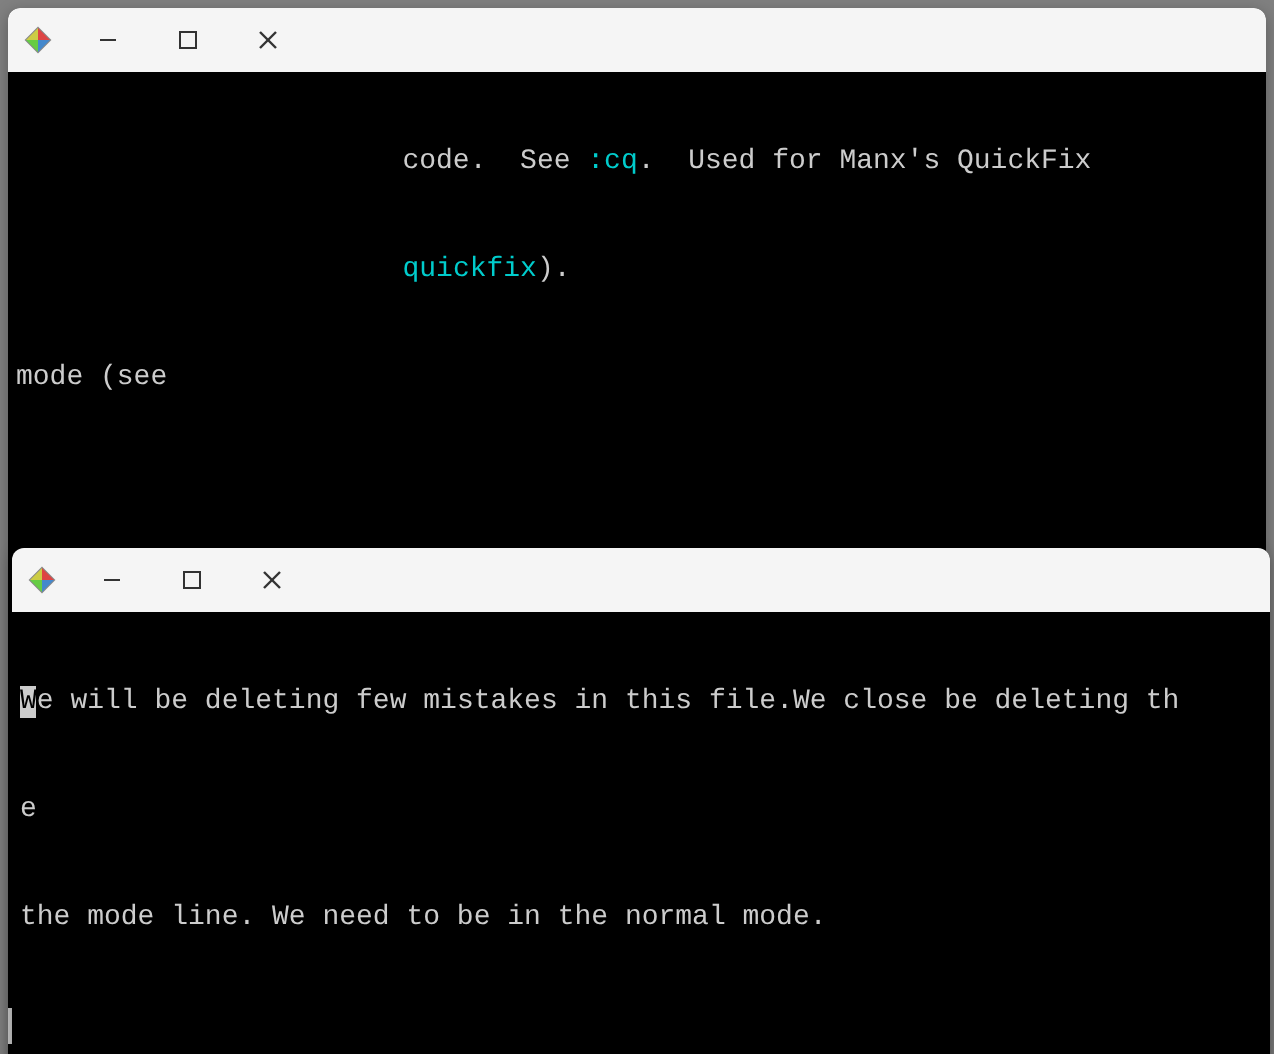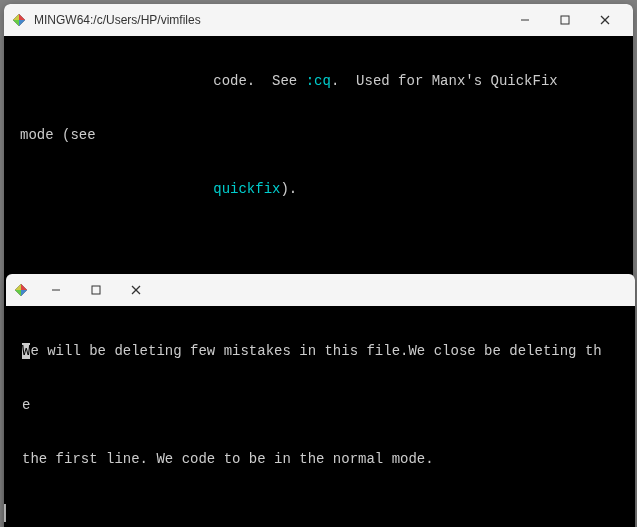--- a/index.html
+++ b/index.html
@@ -41,21 +41,21 @@
     height: 32px;
     display: flex;
     align-items: center;
     justify-content: center;
     color: #333;
     font-size: 12px;
   }
   .terminal {
     background: #000;
     color: #ccc;
-    padding: 0 16px;
+    padding: 0 4px;
     line-height: 18px;
     white-space: pre;
     font-family: Consolas, 'Courier New', monospace;
     font-size: 14px;
   }
   .statusbar-split {
     background: #c8c8c8;
     color: #000;
     line-height: 18px;
     white-space: pre;
@@ -80,21 +80,20 @@
   <div class="titlebar">
     <span class="icon">
       <svg width="14" height="14" viewBox="0 0 14 14">
         <polygon points="7,1 13,7 7,13 1,7" fill="none" stroke="#888" stroke-width="1"></polygon>
         <polygon points="7,1 13,7 7,7" fill="#d44"></polygon>
         <polygon points="7,7 13,7 7,13" fill="#48c"></polygon>
         <polygon points="1,7 7,7 7,13" fill="#6c4"></polygon>
         <polygon points="7,1 7,7 1,7" fill="#cc4"></polygon>
       </svg>
     </span>
-    <span class="title">MINGW64:/c/Users/HP/vimfiles</span>
     <div class="btns">
       <div class="btn">
         <svg width="10" height="10">
             <line x1="1" y1="5" x2="9" y2="5" stroke="#333" stroke-width="1"></line>
           </svg>
       </div>
       <div class="btn">
         <svg width="10" height="10">
             <rect x="1" y="1" width="8" height="8" fill="none" stroke="#333" stroke-width="1"></rect>
           </svg>
@@ -102,22 +101,22 @@
       <div class="btn">
         <svg width="10" height="10">
             <line x1="1" y1="1" x2="9" y2="9" stroke="#333" stroke-width="1.2"></line>
             <line x1="9" y1="1" x2="1" y2="9" stroke="#333" stroke-width="1.2"></line>
           </svg>
       </div>
     </div>
   </div>
   <div class="terminal">
     <div class="row"><span>                       code.  See </span><span class="c-cyan">:cq</span><span>.  Used for Manx's QuickFix</span></div>
+    <div class="row"><span>                       </span><span class="c-cyan">quickfix</span><span>).</span></div>
     <div class="row">mode (see</div>
-    <div class="row"><span>                       </span><span class="c-cyan">quickfix</span><span>).</span></div>
     <div class="row">&nbsp;</div>
     <div class="row"><span class="c-magenta">                                                        :wq</span></div>
     <div class="row"><span>:wq</span><span class="c-orange"> [++opt]</span><span>              Write the current file and close  the  window.</span></div>
     <div class="row">   If this</div>
     <div class="row"><span>                       was  the  last </span><span class="c-cyan">edit-window</span><span> Vim quits.</span></div>
   </div>
   <div class="statusbar-split">
     <span class="left">editing.txt[Help][-][RO] [unix] (09:21 28/07/2020)</span><span>    1112,8-57 63%</span>
   </div>
   <div class="terminal">
@@ -153,21 +152,21 @@
         <svg width="10" height="10">
             <line x1="1" y1="1" x2="9" y2="9" stroke="#333" stroke-width="1.2"></line>
             <line x1="9" y1="1" x2="1" y2="9" stroke="#333" stroke-width="1.2"></line>
           </svg>
       </div>
     </div>
   </div>
   <div class="terminal">
     <div class="row"><span class="cursor">W</span><span>e will be deleting few mistakes in this file.We close be deleting th</span></div>
     <div class="row">e</div>
-    <div class="row">the first line. We code to be in the normal mode.</div>
+    <div class="row">the mode line. We need to be in the normal mode.</div>
     <div class="row"> </div>
     
     
     
     
     
     
   </div>
 
 </div>

